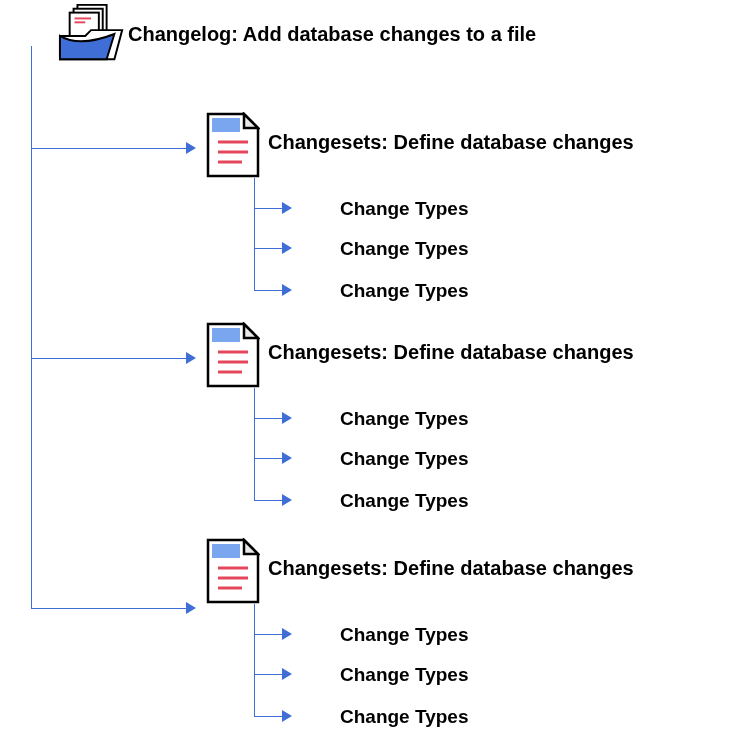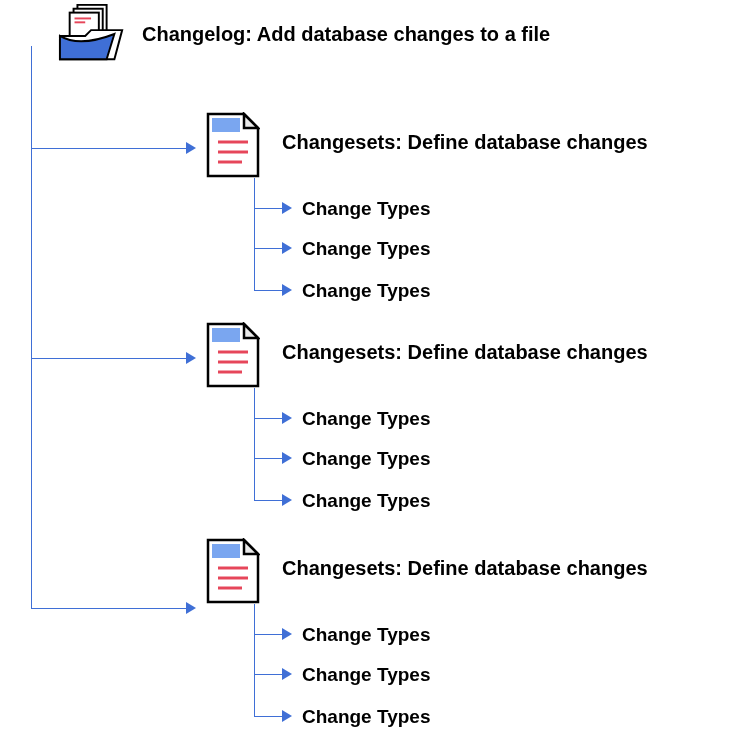--- a/index.html
+++ b/index.html
@@ -1,21 +1,21 @@
 <!DOCTYPE html>
 <html><head>
 <meta charset="utf-8">
 <style>
   html,body{margin:0;padding:0;background:#fff;font-family:Arial,Helvetica,sans-serif;font-weight:700;color:#000;}
   #stage{position:relative;width:743px;height:732px;}
-  .node{position:absolute;display:flex;align-items:flex-start;gap:14px;}
+  .node{position:absolute;display:flex;align-items:flex-start;}
   .icon-box{width:70px;display:flex;justify-content:center;flex:none;}
   .label{font-size:20px;line-height:1.2;padding-top:18px;}
   .child-node{position:absolute;display:flex;align-items:center;}
-  .child-label{font-size:19px;font-weight:700;}
+  .child-label{font-size:19px;font-weight:700;margin-left:38px;}
   .connector{position:absolute;pointer-events:none;}
   .arrow-head{position:absolute;width:0;height:0;border-top:6px solid transparent;border-bottom:6px solid transparent;border-left:10px solid #3f6fd6;}
 </style>
 </head>
 <body>
 
 <div id="stage">
 
   <div class="node" style="left:58px;top:4px;">
     <div class="icon-box">

